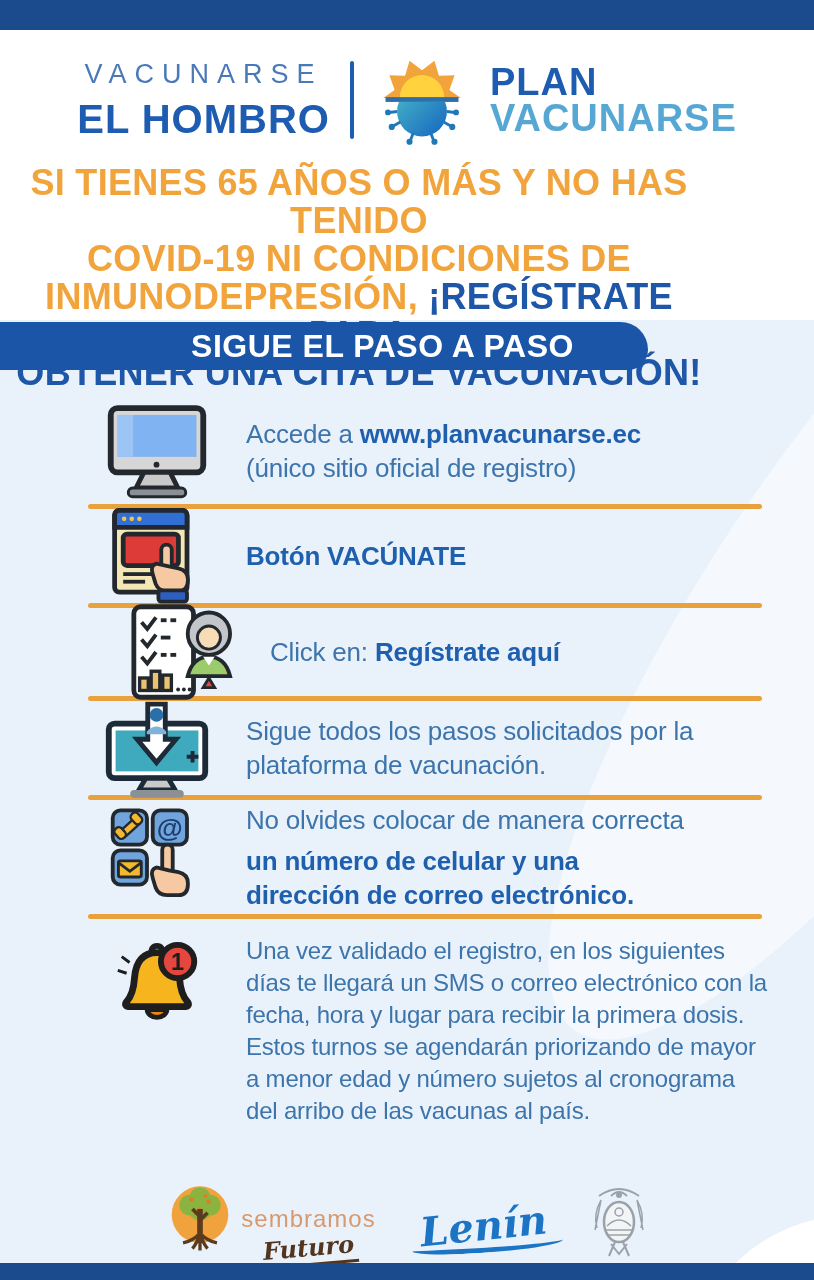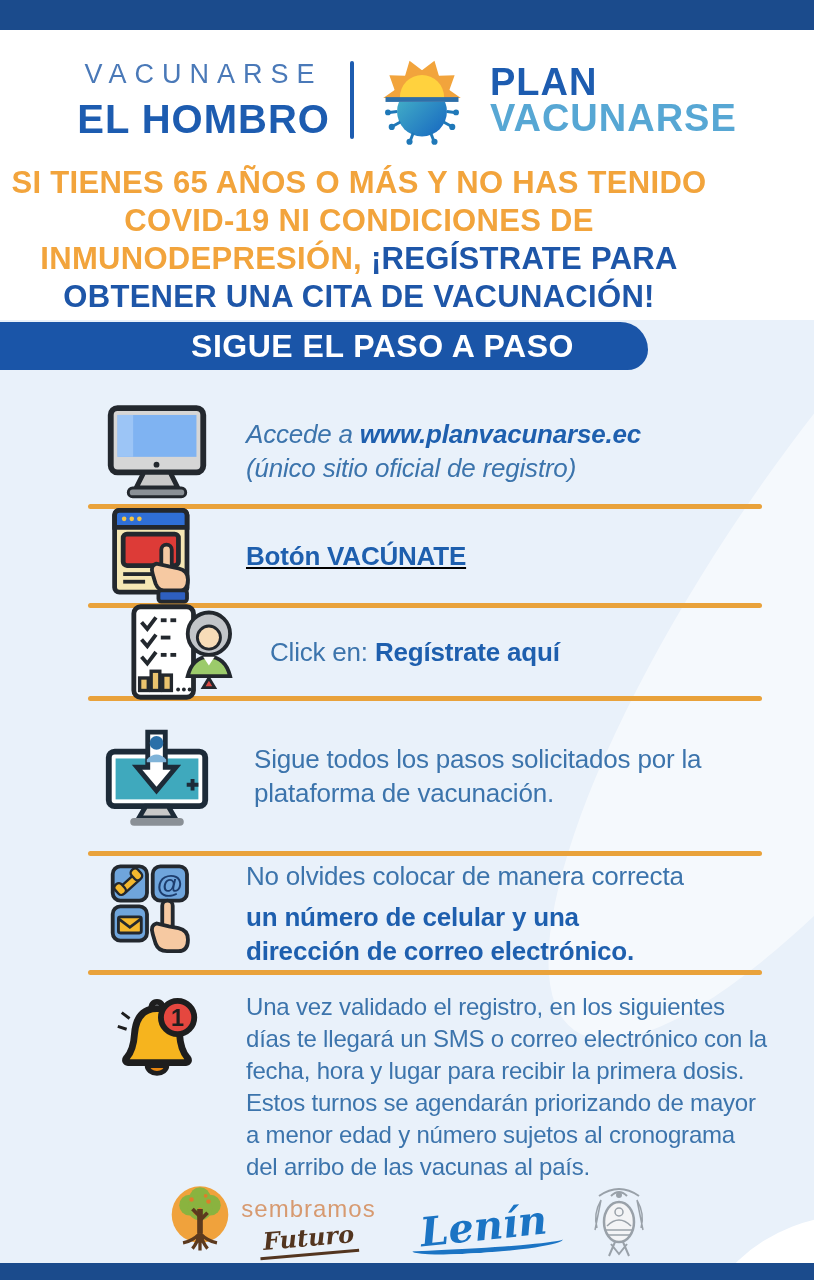--- a/index.html
+++ b/index.html
@@ -25,50 +25,50 @@
   .arrimemos { font-size:27px; letter-spacing:8px; color:var(--arrimemos-blue,#4a79b8); }
   .elhombro  { font-size:40px; font-weight:bold; color:var(--brand-blue-dark,#1d5cb0);
     letter-spacing:1px; margin-top:7px; }
   .brand-div { width:4px; height:78px; background:var(--brand-blue-dark,#1d5cb0); border-radius:2px; }
   .brand-right { text-align:left; line-height:.95; }
   .plan      { font-size:38px; font-weight:bold; color:var(--brand-blue-dark,#1d5cb0); letter-spacing:1px; }
   .vacunarse { font-size:38px; font-weight:bold; color:var(--brand-blue-light,#57a7d4); letter-spacing:1px; }
 
   
   .headline { position:absolute; top:164px; left:0; width:718px; text-align:center;
-    font-weight:bold; font-size:31px; line-height:38px; letter-spacing:.3px; }
+    font-weight:bold; font-size:36px; line-height:38px; letter-spacing:.3px; }
   .hl-o { color:var(--headline-orange,#f2a43c); }
   .hl-b { color:var(--headline-blue,#1e56a8); }
 
   
   .banner { position:absolute; top:322px; left:0; width:648px; height:48px;
     background:var(--banner-blue,#1a55a8); border-radius:0 30px 22px 0;
     display:flex; align-items:center; justify-content:center; padding-left:117px;
     box-sizing:border-box; color:#ffffff; font-weight:bold; font-size:32px; letter-spacing:.5px; }
 
   
   .steps { position:absolute; top:398px; left:0; width:814px; }
   .row { display:flex; align-items:center; }
   .icon-box { margin-left:98px; width:118px; flex:none; display:flex;
     justify-content:center; align-items:center; }
   .text { margin-left:30px; width:545px; font-size:26px; line-height:34px;
     color:var(--step-text,#3c74ac); letter-spacing:-.2px; }
   .b { font-weight:bold; color:var(--step-text-bold,#1e5fae); }
   .block { display:block; }
   .bold-narrow { display:block; max-width:435px;margin-top:7px; }
-  .r1{height:106px;font-style:italic;} .r2{height:94px;text-decoration:underline;} .r3{height:88px;padding-left:24px;} .r4{height:150px;gap:8px;} .r5{height:114px;}
+  .r1{height:106px;} .r2{height:94px;} .r3{height:88px;padding-left:24px;} .r4{height:94px;} .r5{height:114px;}
   .r6{height:232px; align-items:flex-start; padding-top:16px; box-sizing:border-box;}
   .r6 .text{ font-size:24px; line-height:32px; width:525px; }
   .hr { margin-left:88px; width:674px; height:5px; border-radius:3px;
     background:var(--divider-orange,#e9a23b); }
 
   
   .footer { position:absolute; top:1180px; left:0; width:814px; height:90px;
     display:flex; align-items:center; justify-content:center; gap:38px; }
-  .semb { display:flex; align-items:center; }
+  .semb { display:flex; align-items:flex-end; }
   .semb-text { margin-left:8px; }
   .sembramos { font-size:24px; letter-spacing:1px; color:#d79a70; }
   .futuro { font-family:"DejaVu Serif",serif; font-style:italic; font-weight:bold;
     font-size:24px; color:#53351f; margin-left:18px; transform:rotate(-5deg);
     display:inline-block; border-bottom:3px solid #53351f; padding:0 4px 1px 4px; }
   .lenin { font-family:"DejaVu Serif",serif; font-style:italic; font-weight:bold;
     font-size:40px; color:#1b74c4; transform:rotate(-6deg); position:relative;
     display:inline-block; padding:0 6px; }
   .lenin::after { content:""; position:absolute; left:-4px; right:-8px; bottom:-4px;
     height:10px; border-bottom:5px solid #1b74c4; border-radius:0 0 70% 40%;

